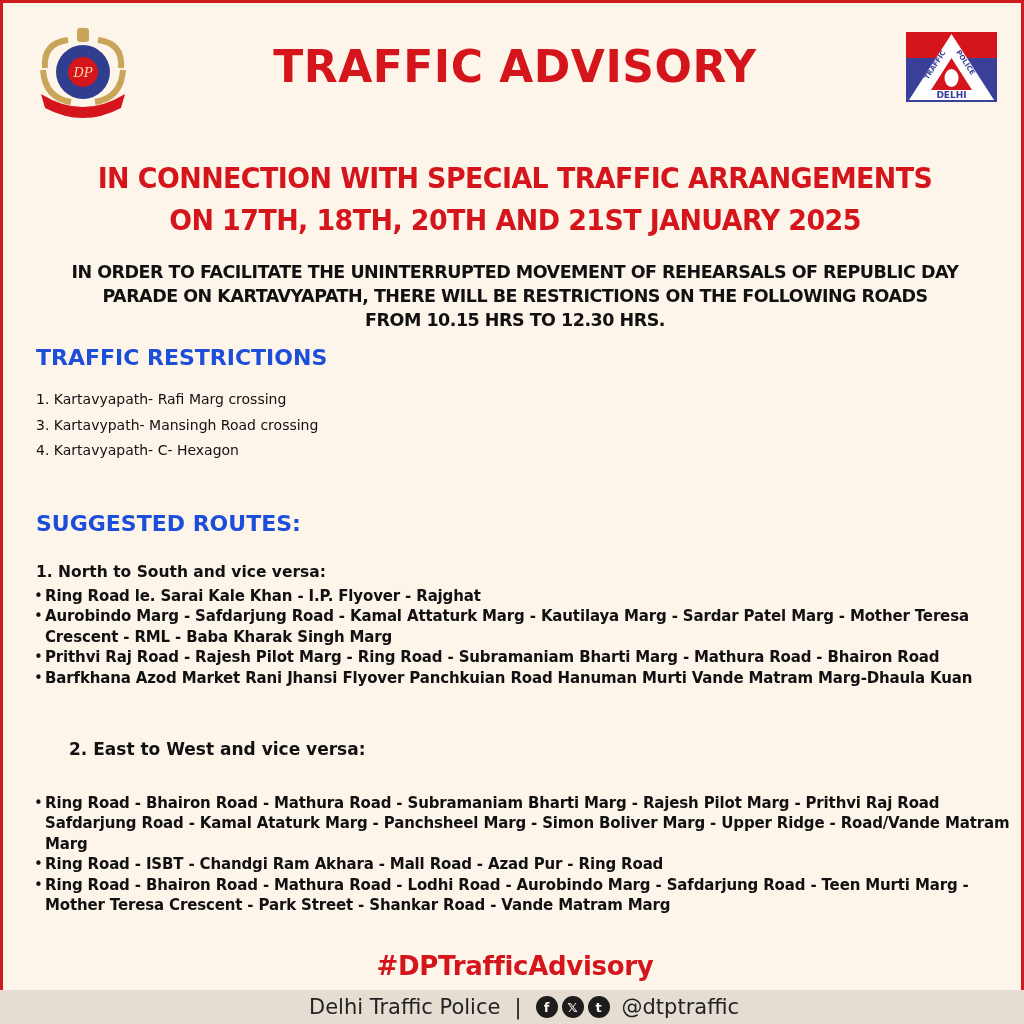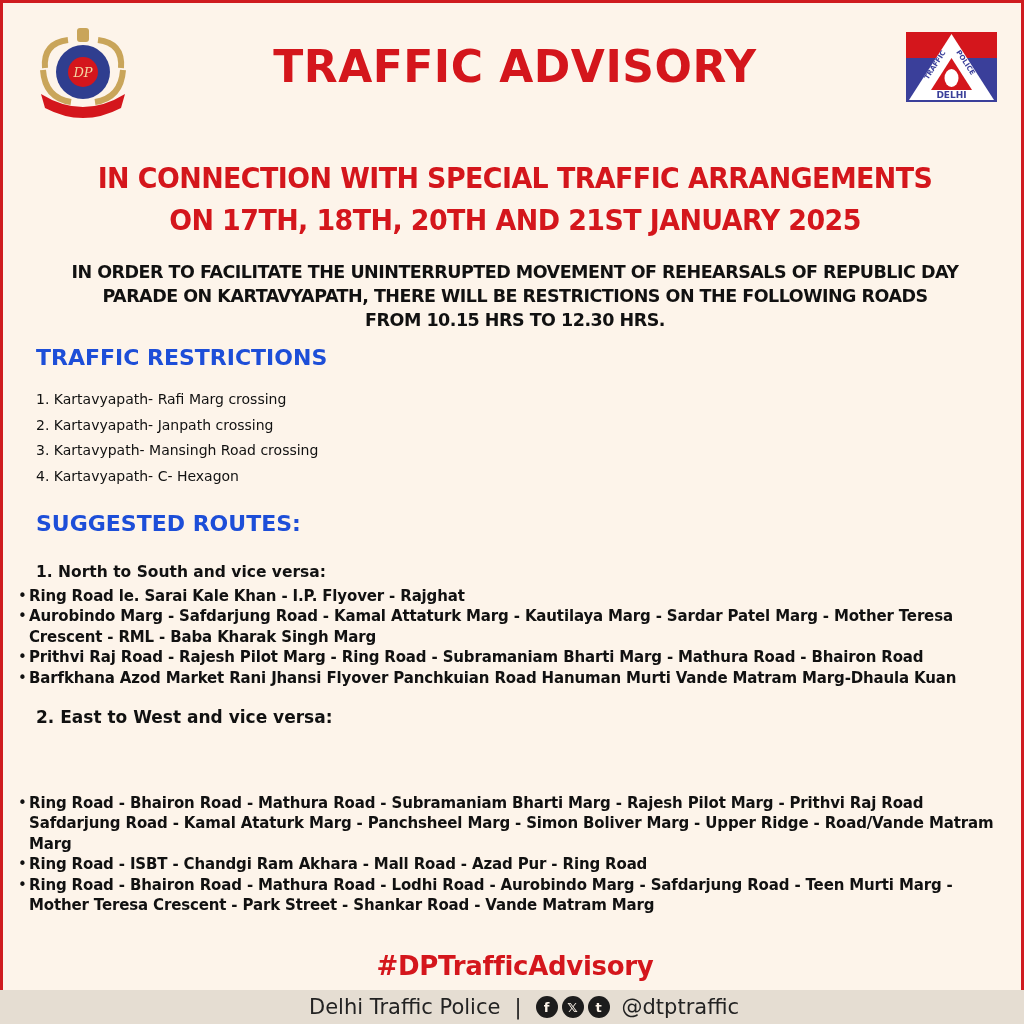--- a/index.html
+++ b/index.html
@@ -43,24 +43,24 @@
     .restrictions {
       position: absolute; left: 33px; top: 384px; list-style: none;
       font-family: "DejaVu Sans", sans-serif; font-size: 14px; line-height: 25.7px; color: #111;
     }
 
     .subhead {
       position: absolute; left: 33px;
       font-family: "DejaVu Sans", sans-serif; font-weight: bold; font-size: 15.5px; color: #111;
     }
     .ns-head { top: 560px; }
-    .ew-head { top: 704px; font-size: 17px; }
+    .ew-head { top: 736px; font-size: 17px; margin-left: 33px; }
 
     .routes {
-      position: absolute; left: 16px; width: 985px; list-style: none;
+      position: absolute; left: 32px; width: 985px; list-style: none;
       font-family: "DejaVu Sans", sans-serif; font-weight: bold; font-size: 15px; line-height: 20.4px; color: #111;
       letter-spacing: -0.15px;
     }
     .routes li { position: relative; padding-left: 10px; }
     .routes li::before { content: "•"; position: absolute; left: -1px; top: 0; font-weight: normal; }
     .ns-routes { top: 583px; }
     .ew-routes { top: 790px; }
 
     .hashtag {
       position: absolute; left: 0; width: 1024px; top: 948px; text-align: center;
@@ -117,21 +117,20 @@
 
   <div class="intro">
     <div>IN ORDER TO FACILITATE THE UNINTERRUPTED MOVEMENT OF REHEARSALS OF REPUBLIC DAY</div>
     <div>PARADE ON KARTAVYAPATH, THERE WILL BE RESTRICTIONS ON THE FOLLOWING ROADS</div>
     <div>FROM 10.15 HRS TO 12.30 HRS.</div>
   </div>
 
   <div class="section-head restrictions-head">TRAFFIC RESTRICTIONS</div>
   <ul class="restrictions">
     <li>1. Kartavyapath- Rafi Marg crossing</li>
-    <li>2. Kartavyapath- Janpath crossing</li>
     <li>3. Kartavypath- Mansingh Road crossing</li>
     <li>4. Kartavyapath- C- Hexagon</li>
   </ul>
 
   <div class="section-head routes-head">SUGGESTED ROUTES:</div>
 
   <div class="subhead ns-head">1. North to South and vice versa:</div>
   <ul class="routes ns-routes">
     <li>Ring Road le. Sarai Kale Khan - I.P. Flyover - Rajghat</li>
     <li>Aurobindo Marg - Safdarjung Road - Kamal Attaturk Marg - Kautilaya Marg - Sardar Patel Marg - Mother Teresa Crescent - RML - Baba Kharak Singh Marg</li>

